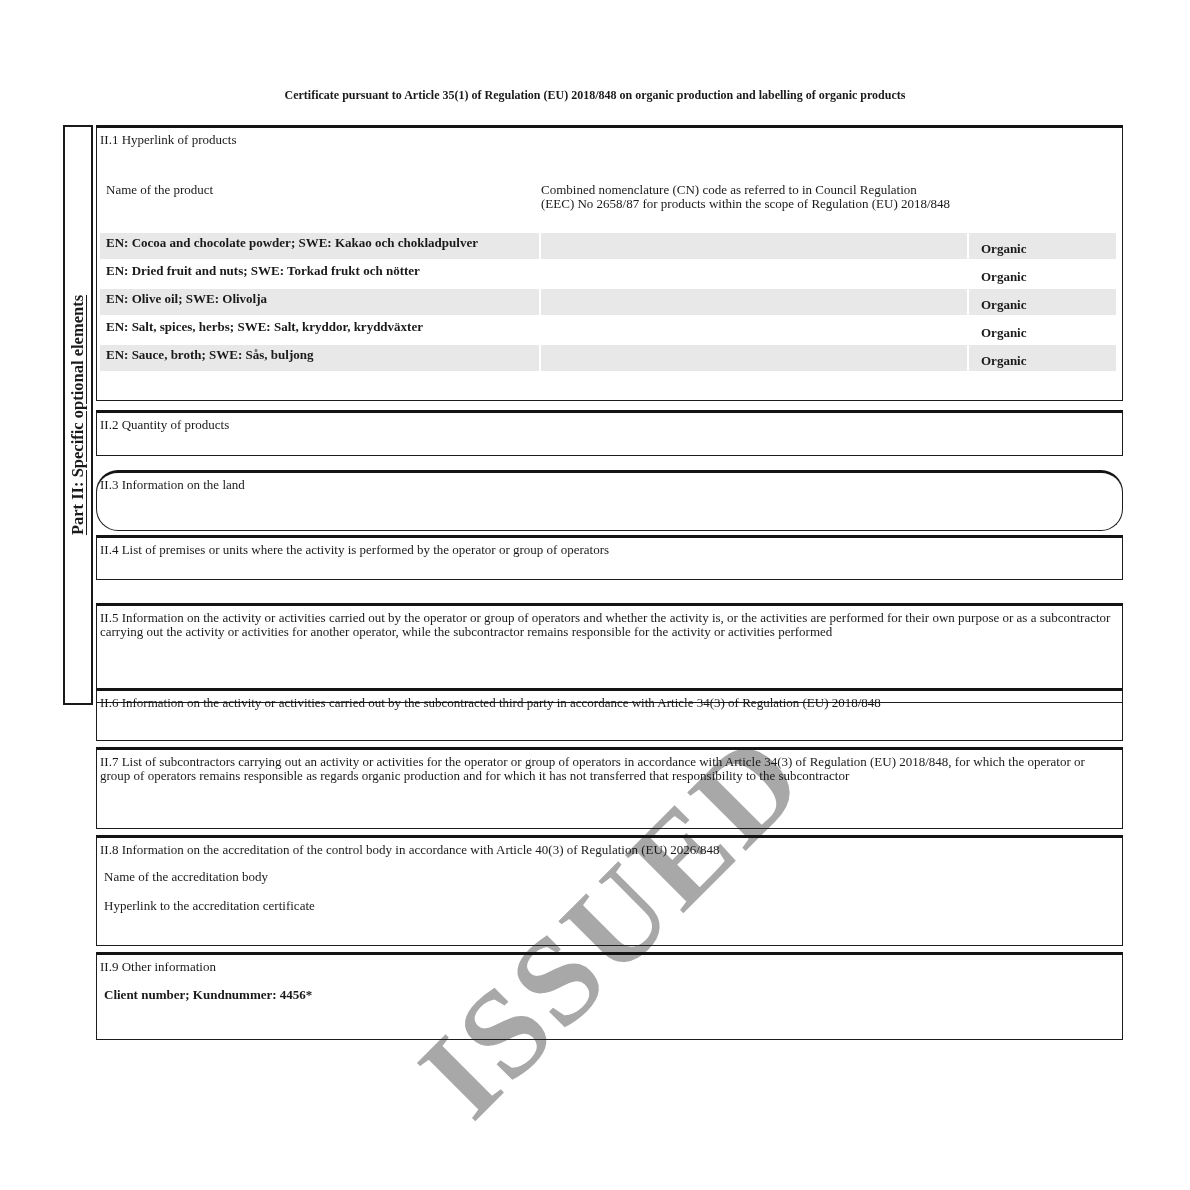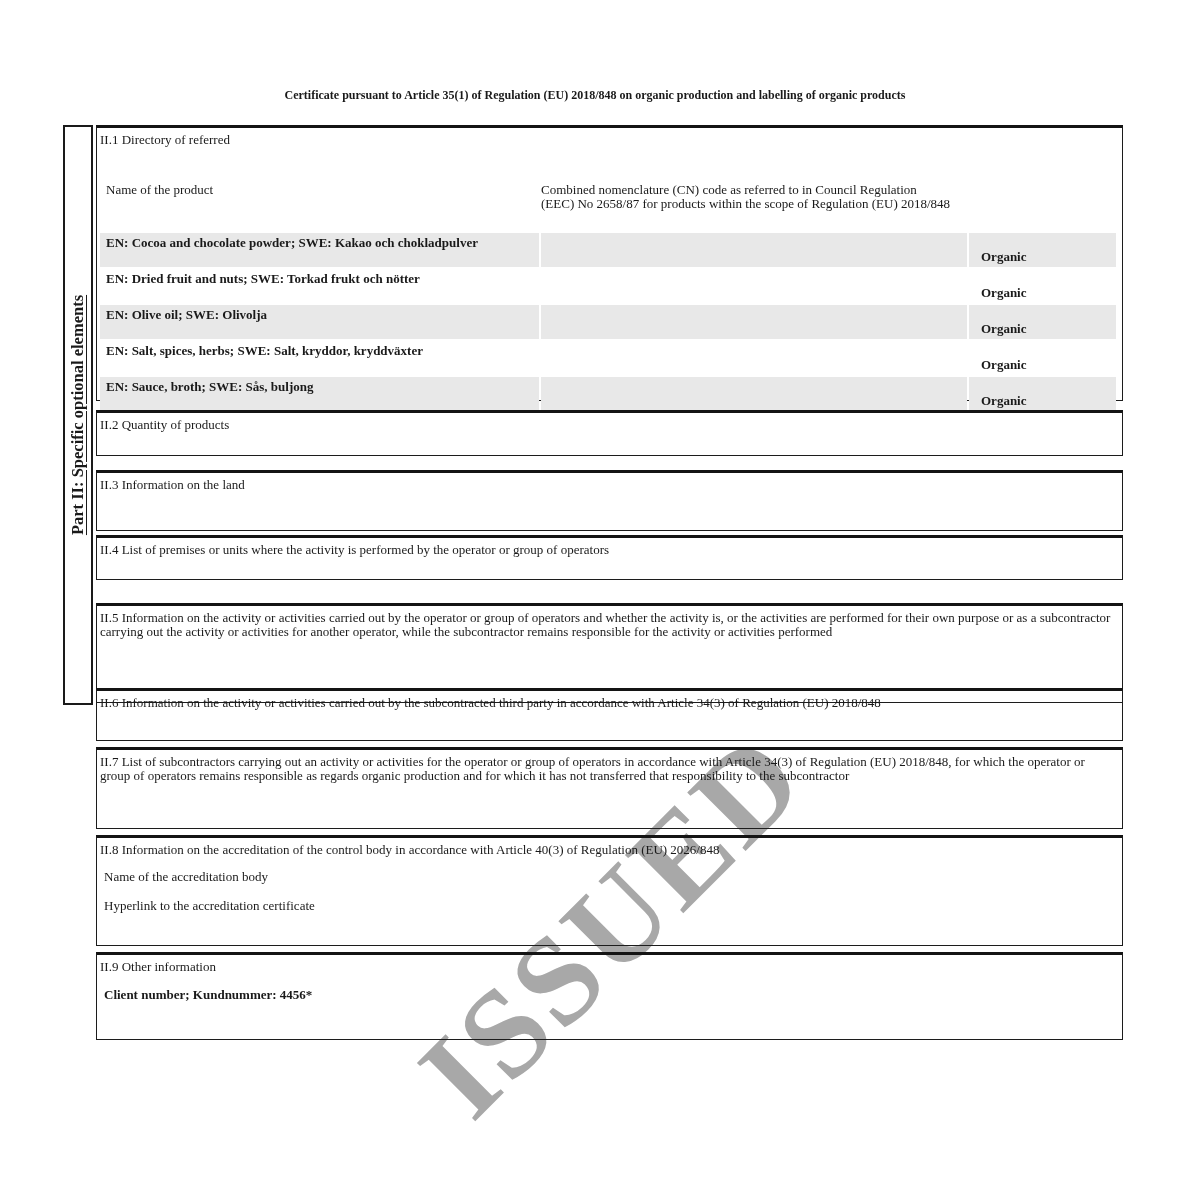--- a/index.html
+++ b/index.html
@@ -35,57 +35,57 @@
   }
   
   .section{
     position:absolute;left:96px;width:1027px;z-index:1;
     box-sizing:border-box;background:transparent;
     border:1.2px solid #1c1c1c;border-top:3px solid #141414;
     padding:5px 6px 4px 3px;
   }
   #s1{top:125px;height:276px;}
   #s2{top:410px;height:46px;}
-  #s3{top:470px;height:61px;}
+  #s3{top:470px;height:61px;border-radius:22px;}
   #s4{top:535px;height:45px;}
   #s5{top:603px;height:100px;}
   #s6{top:688px;height:53px;}
   #s7{top:747px;height:82px;}
   #s8{top:835px;height:111px;}
   #s9{top:952px;height:88px;}
   .sec-heading{margin:0;}
   
   .dir-header{display:flex;margin-top:36px;}
   .dir-header .c1{width:439px;box-sizing:border-box;padding-left:6px;}
   .dir-header .c2{width:426px;box-sizing:border-box;margin-left:2px;padding-right:14px;}
   .dir-header .c3{flex:1;margin-left:2px;}
   .dir-rows{margin-top:22px;}
   .dir-row{display:flex;font-weight:bold;line-height:16px;margin-bottom:2px;}
   .dir-row .c1{width:439px;box-sizing:border-box;padding:2px 20px 2px 6px;}
   .dir-row .c2{width:426px;box-sizing:border-box;margin-left:2px;padding:2px 0;}
-  .dir-row .c3{flex:1;margin-left:2px;box-sizing:border-box;padding:16px 0 2px 12px;}
+  .dir-row .c3{flex:1;margin-left:2px;box-sizing:border-box;padding:8px 0 2px 12px;}
   .dir-row.gray .c1,.dir-row.gray .c2,.dir-row.gray .c3{background:#e8e8e8;}
   
   .sub-line{margin:13px 0 0 4px;}
   .sub-line + .sub-line{margin-top:15px;}
   .bold-line{margin:14px 0 0 4px;font-weight:bold;}
 </style>
 </head>
 <body>
 
 <div class="watermark">ISSUED</div>
 
 <h1 class="page-title">Certificate pursuant to Article 35(1) of Regulation (EU) 2018/848 on organic production and labelling of organic products</h1>
 
 <div class="sidebar">
   <span class="sidebar-label">Part II: Specific optional elements</span>
 </div>
 
 <section id="s1" class="section">
-  <div class="sec-heading">II.1 Directory of referred</div>
+  <div class="sec-heading">II.1 Hyperlink of products</div>
   <div class="dir-header">
     <div class="c1">Name of the product</div>
     <div class="c2">Combined nomenclature (CN) code as referred to in Council Regulation (EEC) No 2658/87 for products within the scope of Regulation (EU) 2018/848</div>
     <div class="c3"></div>
   </div>
   <div class="dir-rows">
     <div class="dir-row gray">
       <div class="c1">EN: Cocoa and chocolate powder; SWE: Kakao och chokladpulver</div>
       <div class="c2"></div>
       <div class="c3">Organic</div>

